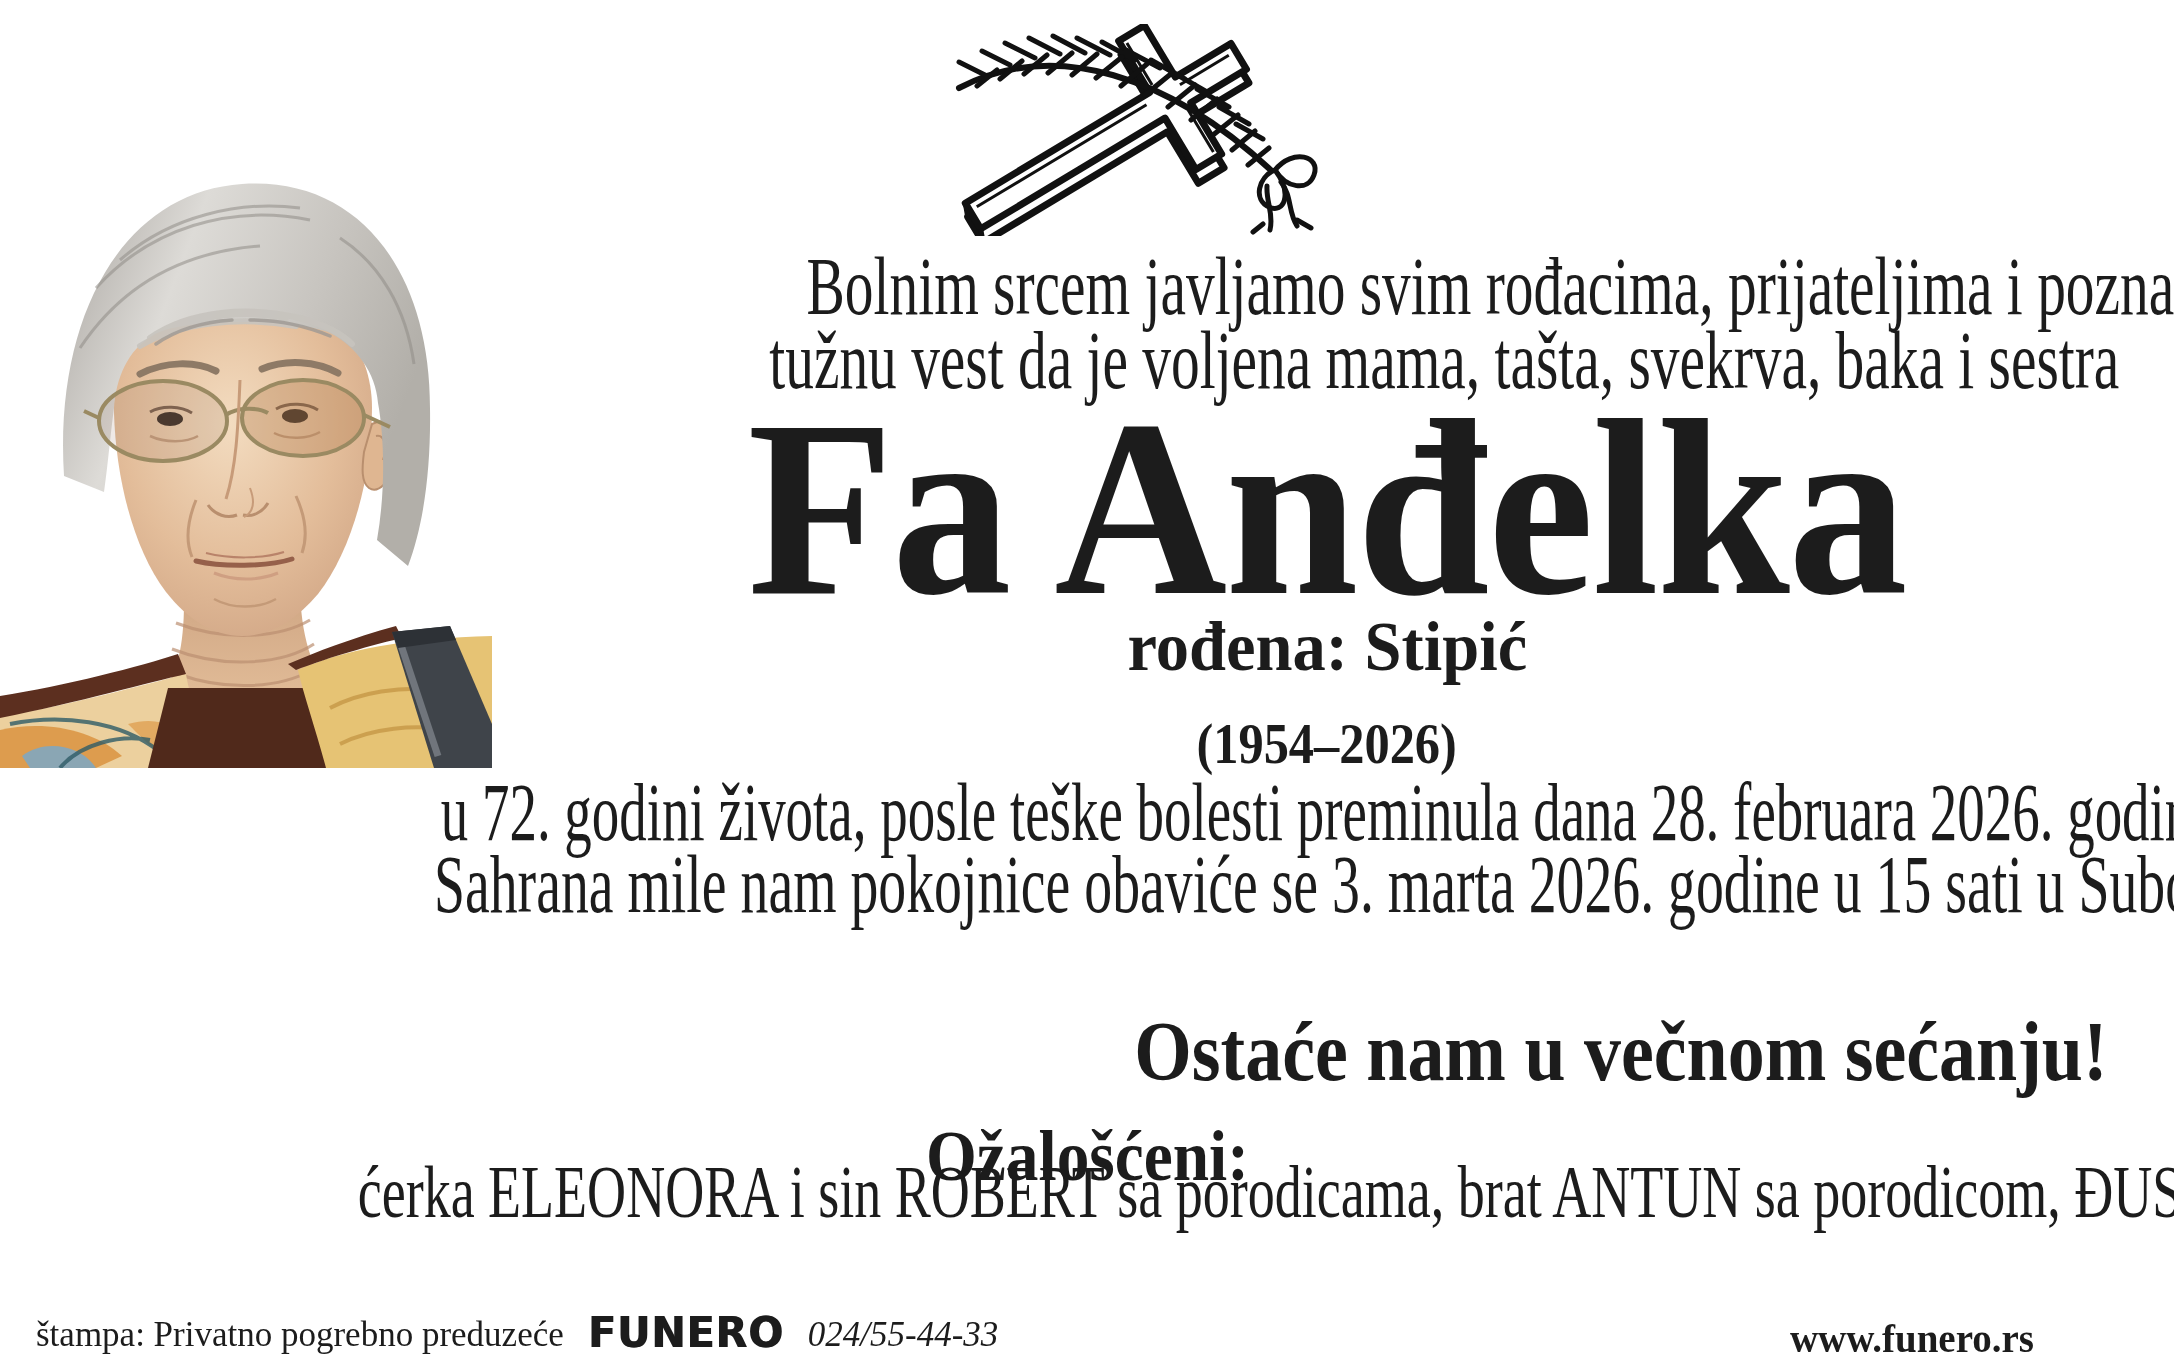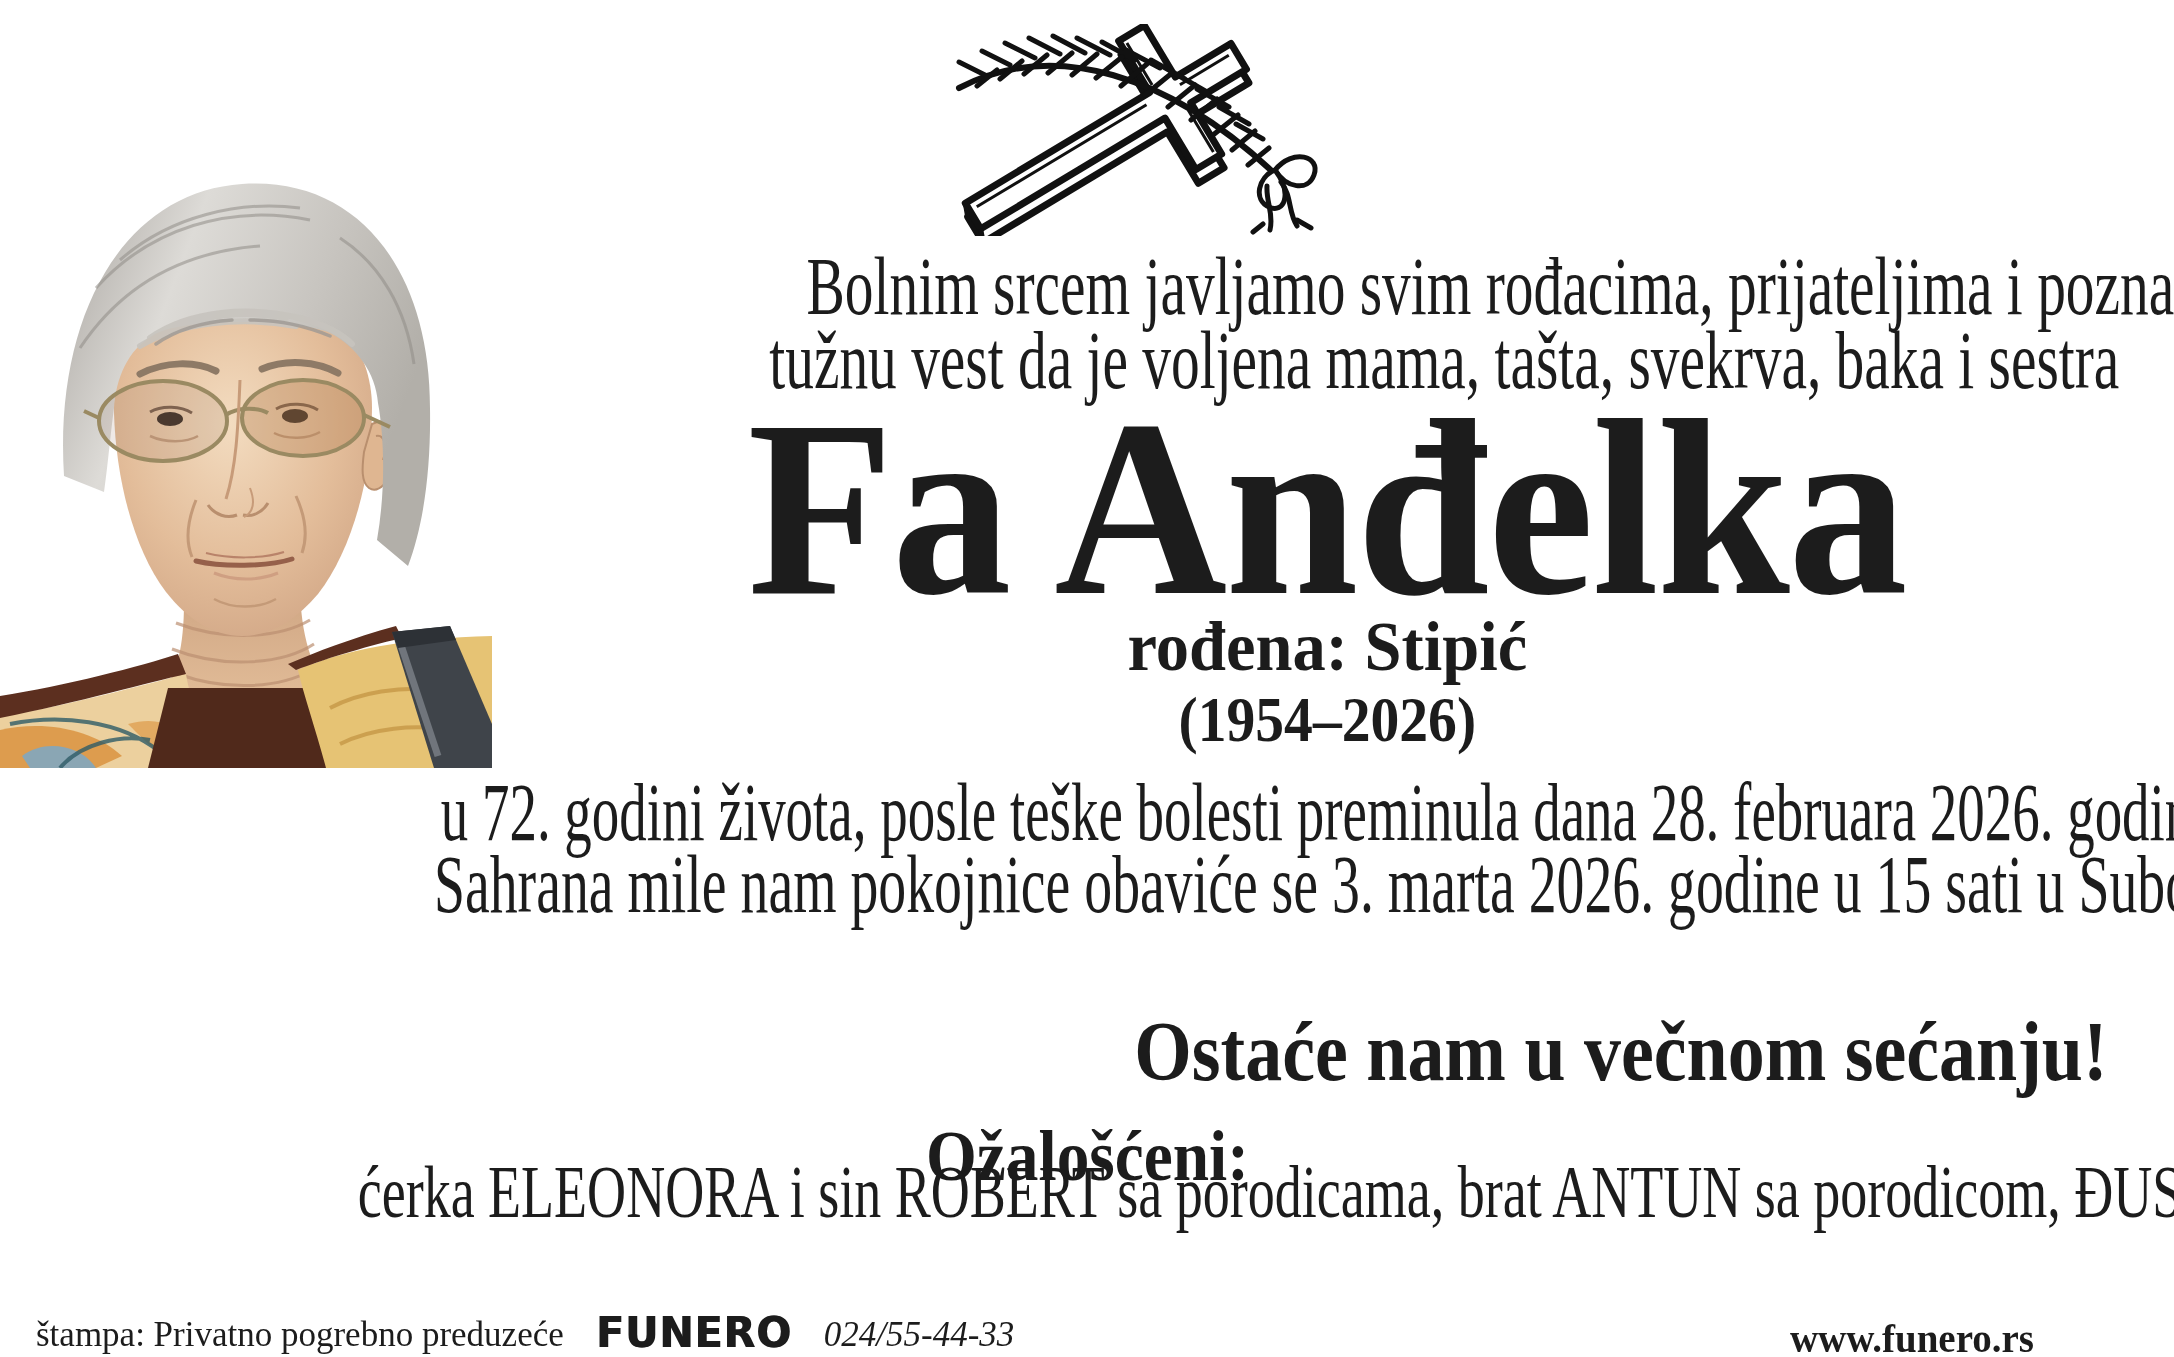--- a/index.html
+++ b/index.html
@@ -16,28 +16,28 @@
   .ra{left:480px;width:1694px;} 
   .cx{display:inline-block;transform-origin:50% 50%;}
   .s67{transform:scaleX(0.67);} .s68{transform:scaleX(0.68);}
   .s70{transform:scaleX(0.70);} .s73{transform:scaleX(0.73);}
   .s88{transform:scaleX(0.88);} .s90{transform:scaleX(0.90);}
   .s92{transform:scaleX(0.92);} .s95{transform:scaleX(0.95);}
   .b{font-weight:bold;}
   .intro{font-size:82px;}
   .name{font-size:252px;font-weight:bold;letter-spacing:-2px;font-family:Liberation Serif, serif;}
   .maiden{font-size:70px;}
-  .years{font-size:64px;}
+  .years{font-size:56px;margin-top:28px;}
   .body-line{font-size:82px;}
   .remember{font-size:84px;text-align:right;}
   .mourn-head{font-size:71px;}
   .mourn-line{font-size:74px;}
   .footer-left{
     position:absolute;left:36px;top:1308px;display:flex;
-    align-items:baseline;gap:32px;font-size:35px;
+    align-items:baseline;gap:24px;font-size:35px;
   }
   .funero-logo{
     font-family:"DejaVu Sans","Liberation Sans",sans-serif;
     font-weight:800;font-size:41px;letter-spacing:1px;
     transform:scaleY(1.05);display:inline-block;
     text-shadow:1px 0 0 #1c1c1c;
   }
   .footer-phone{font-size:35px;font-style:italic;}
   .footer-right{
     position:absolute;right:140px;top:1316px;

